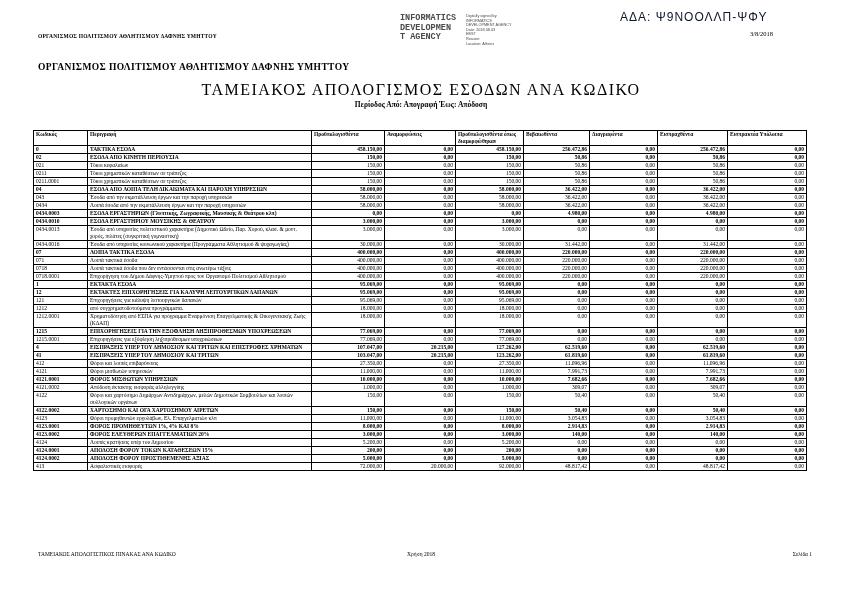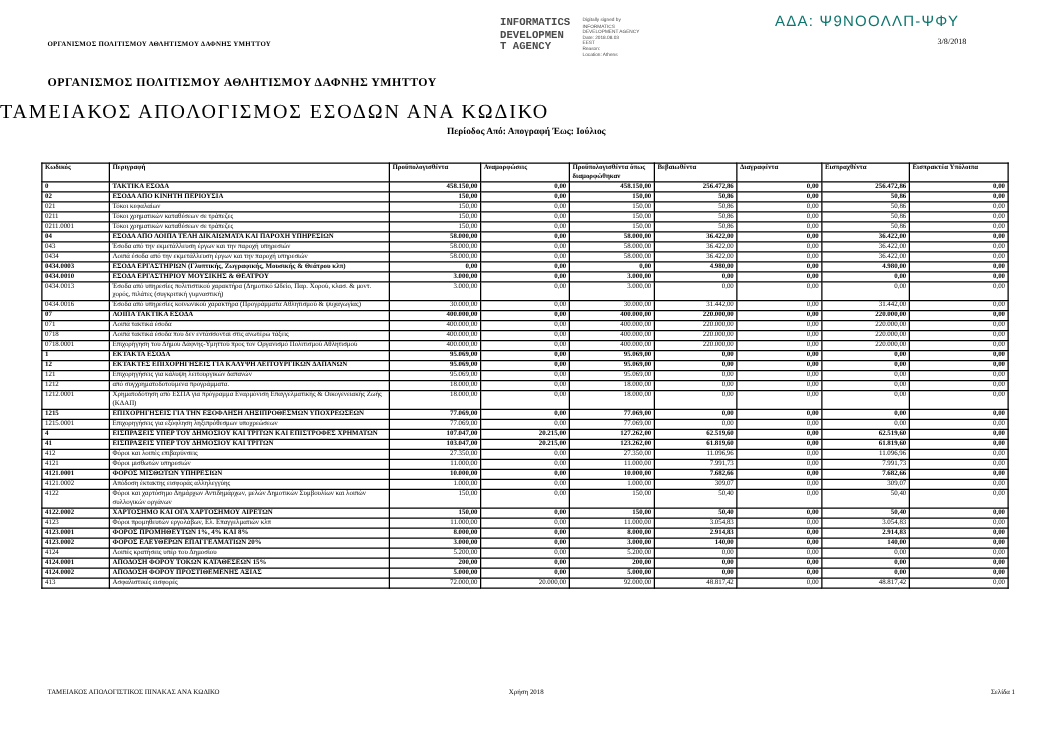--- a/index.html
+++ b/index.html
@@ -13,42 +13,42 @@
   .org-small {
     position:absolute; left:38px; top:33px;
     font-size:5.5px; font-weight:bold; letter-spacing:.2px;
   }
   .doc-date {
     position:absolute; left:750px; top:30px; font-size:6.5px;
   }
   .ada {
     position:absolute; left:620px; top:10px;
     font-family:"Liberation Sans", sans-serif;
-    font-size:12px; letter-spacing:1px; color:#0f766e;
+    font-size:12px; letter-spacing:1px; color:#0f172a;
   }
   .sig-stamp { position:absolute; left:400px; top:14px; width:150px; }
   .sig-agency {
     float:left; width:62px;
     font-family:Liberation Mono, monospace;
     font-size:8.5px; font-weight:bold; line-height:9.5px; color:#4a4a4a;
     white-space:pre-line;
   }
   .sig-details {
     float:left; margin-left:4px; width:70px;
     font-family:"Liberation Sans", sans-serif;
     font-size:3.8px; line-height:4.6px; color:#4a4a4a;
     white-space:pre-line;
   }
   .org-bold {
     position:absolute; left:38px; top:62px;
     font-size:9.5px; font-weight:bold; letter-spacing:.4px;
   }
   .report-title {
     position:absolute; left:0; top:81px; width:842px;
-    font-size:16px; letter-spacing:1.5px;
+    text-align:center; font-size:16px; letter-spacing:1.5px;
   }
   .report-subtitle {
     position:absolute; left:0; top:100px; width:842px;
     text-align:center; font-size:7.5px; font-weight:bold;
   }
   
   .report-table {
     position:absolute; left:33px; top:130px; width:773px;
     border-collapse:collapse; table-layout:fixed;
   }
@@ -84,21 +84,21 @@
 EEST
 Reason:
 Location: Athens</div>
 </div>
 
 <div class="doc-date">3/8/2018</div>
 
 <div class="org-bold">ΟΡΓΑΝΙΣΜΟΣ ΠΟΛΙΤΙΣΜΟΥ ΑΘΛΗΤΙΣΜΟΥ ΔΑΦΝΗΣ ΥΜΗΤΤΟΥ</div>
 
 <div class="report-title">ΤΑΜΕΙΑΚΟΣ ΑΠΟΛΟΓΙΣΜΟΣ ΕΣΟΔΩΝ ΑΝΑ ΚΩΔΙΚΟ</div>
-<div class="report-subtitle">Περίοδος Από: Απογραφή Έως: Ιούλιος</div>
+<div class="report-subtitle">Περίοδος Από: Απογραφή Έως: Απόδοση</div>
 
 <table class="report-table">
   <colgroup>
     <col style="width:54px">
       <col style="width:224px">
       <col style="width:73px">
     <col style="width:71px">
       <col style="width:68px">
       <col style="width:66px">
     <col style="width:68px">

